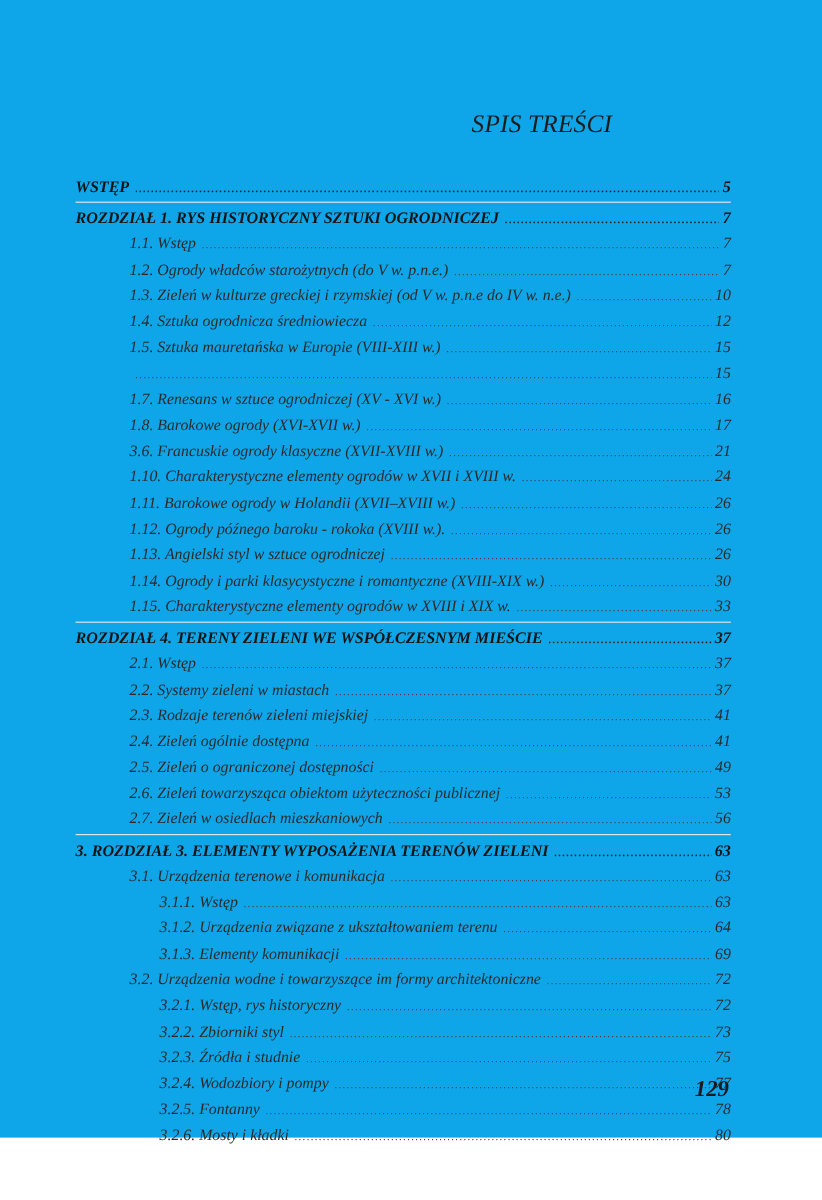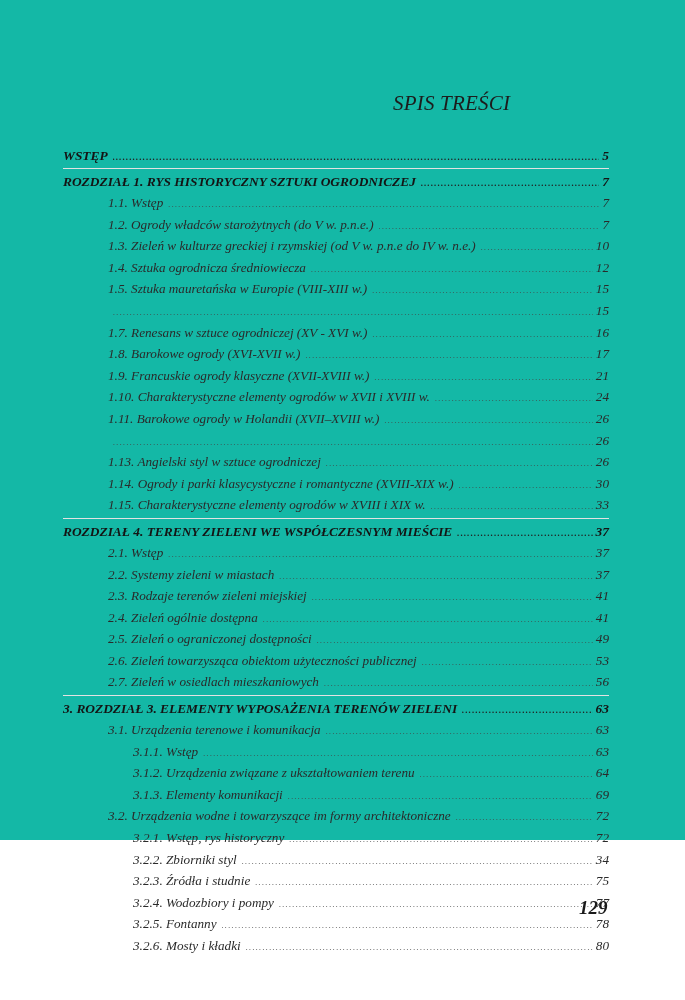--- a/index.html
+++ b/index.html
@@ -11,22 +11,22 @@
     width: 685px;
     height: 1000px;
     position: relative;
     overflow: hidden;
     font-family: "Liberation Serif", "DejaVu Serif", serif;
     color: #1a1a1a;
   }
   .page {
     position: absolute;
     left: 0; top: 0;
-    width: 685px; height: 840px;
-    background: #14b8a6;
+    width: 685px; height: 948px;
+    background: #0ea5e9;
   }
   .title {
     position: absolute;
     top: 91px;
     left: 393px;
     font-style: italic;
     font-size: 21px;
     letter-spacing: 0.2px;
     color: #1c1c1c;
   }
@@ -133,35 +133,36 @@
         <span class="label">1.7. Renesans w sztuce ogrodniczej (XV - XVI w.)</span>
         <span class="dots"></span>
         <span class="page-num">16</span>
       </div>
       <div class="row lvl1">
         <span class="label">1.8. Barokowe ogrody (XVI-XVII w.)</span>
         <span class="dots"></span>
         <span class="page-num">17</span>
       </div>
       <div class="row lvl1">
-        <span class="label">1.9. Francuskie ogrody klasyczne (XVII-XVIII w.)</span>
+        <span class="label">3.6. Francuskie ogrody klasyczne (XVII-XVIII w.)</span>
         <span class="dots"></span>
         <span class="page-num">21</span>
       </div>
       <div class="row lvl1">
         <span class="label">1.10. Charakterystyczne elementy ogrodów w XVII i XVIII w.</span>
         <span class="dots"></span>
         <span class="page-num">24</span>
       </div>
       <div class="row lvl1">
         <span class="label">1.11. Barokowe ogrody w Holandii (XVII–XVIII w.)</span>
         <span class="dots"></span>
         <span class="page-num">26</span>
       </div>
       <div class="row lvl1">
+        <span class="label">1.12. Ogrody późnego baroku - rokoka (XVIII w.).</span>
         <span class="dots"></span>
         <span class="page-num">26</span>
       </div>
       <div class="row lvl1">
         <span class="label">1.13. Angielski styl w sztuce ogrodniczej</span>
         <span class="dots"></span>
         <span class="page-num">26</span>
       </div>
       <div class="row lvl1">
         <span class="label">1.14. Ogrody i parki klasycystyczne i romantyczne (XVIII-XIX w.)</span>
@@ -246,21 +247,21 @@
         <span class="page-num">72</span>
       </div>
       <div class="row lvl2">
         <span class="label">3.2.1. Wstęp, rys historyczny</span>
         <span class="dots"></span>
         <span class="page-num">72</span>
       </div>
       <div class="row lvl2">
         <span class="label">3.2.2. Zbiorniki styl</span>
         <span class="dots"></span>
-        <span class="page-num">34</span>
+        <span class="page-num">73</span>
       </div>
       <div class="row lvl2">
         <span class="label">3.2.3. Źródła i studnie</span>
         <span class="dots"></span>
         <span class="page-num">75</span>
       </div>
       <div class="row lvl2">
         <span class="label">3.2.4. Wodozbiory i pompy</span>
         <span class="dots"></span>
         <span class="page-num">77</span>

